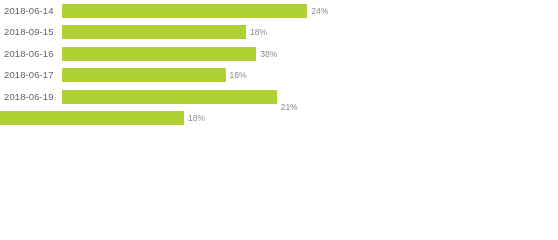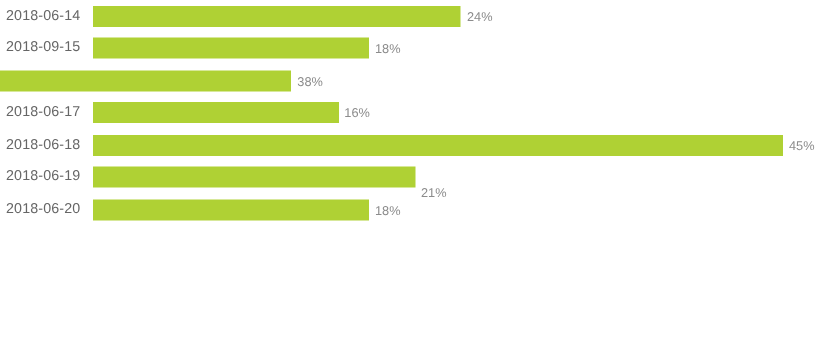--- a/index.html
+++ b/index.html
@@ -93,47 +93,40 @@
         </div>
       </div>
       <div class="chart-row">
         <div class="cat-label">2018-09-15</div>
         <div class="bar-area">
           <div class="bar" style="width: 184px; background: rgb(175, 209, 52);"></div>
           <div class="bar-value" style="color: rgb(140, 140, 140);">18%</div>
         </div>
       </div>
       <div class="chart-row">
+        <div class="cat-label">2018-06-16</div>
         <div class="bar-area">
           <div class="bar" style="width: 194.222px; background: rgb(175, 209, 52);"></div>
           <div class="bar-value" style="color: rgb(140, 140, 140);">38%</div>
         </div>
       </div>
       <div class="chart-row">
         <div class="cat-label">2018-06-17</div>
         <div class="bar-area">
           <div class="bar" style="width: 163.556px; background: rgb(175, 209, 52);"></div>
           <div class="bar-value" style="color: rgb(140, 140, 140);">16%</div>
         </div>
       </div>
       <div class="chart-row">
-        <div class="cat-label">2018-06-18</div>
-        <div class="bar-area">
-          <div class="bar" style="width: 460px; background: rgb(175, 209, 52);"></div>
-          <div class="bar-value" style="color: rgb(140, 140, 140);">45%</div>
-        </div>
-      </div>
-      <div class="chart-row">
         <div class="cat-label">2018-06-19</div>
         <div class="bar-area">
           <div class="bar" style="width: 214.667px; background: rgb(175, 209, 52);"></div>
           <div class="bar-value" style="color: rgb(140, 140, 140); margin-top: 20px;">21%</div>
         </div>
       </div>
       <div class="chart-row">
-        <div class="cat-label">2018-06-20</div>
         <div class="bar-area">
           <div class="bar" style="width: 184px; background: rgb(175, 209, 52);"></div>
           <div class="bar-value" style="color: rgb(140, 140, 140);">18%</div>
         </div>
       </div>
     </div>
 </div>
 
 </body></html>

